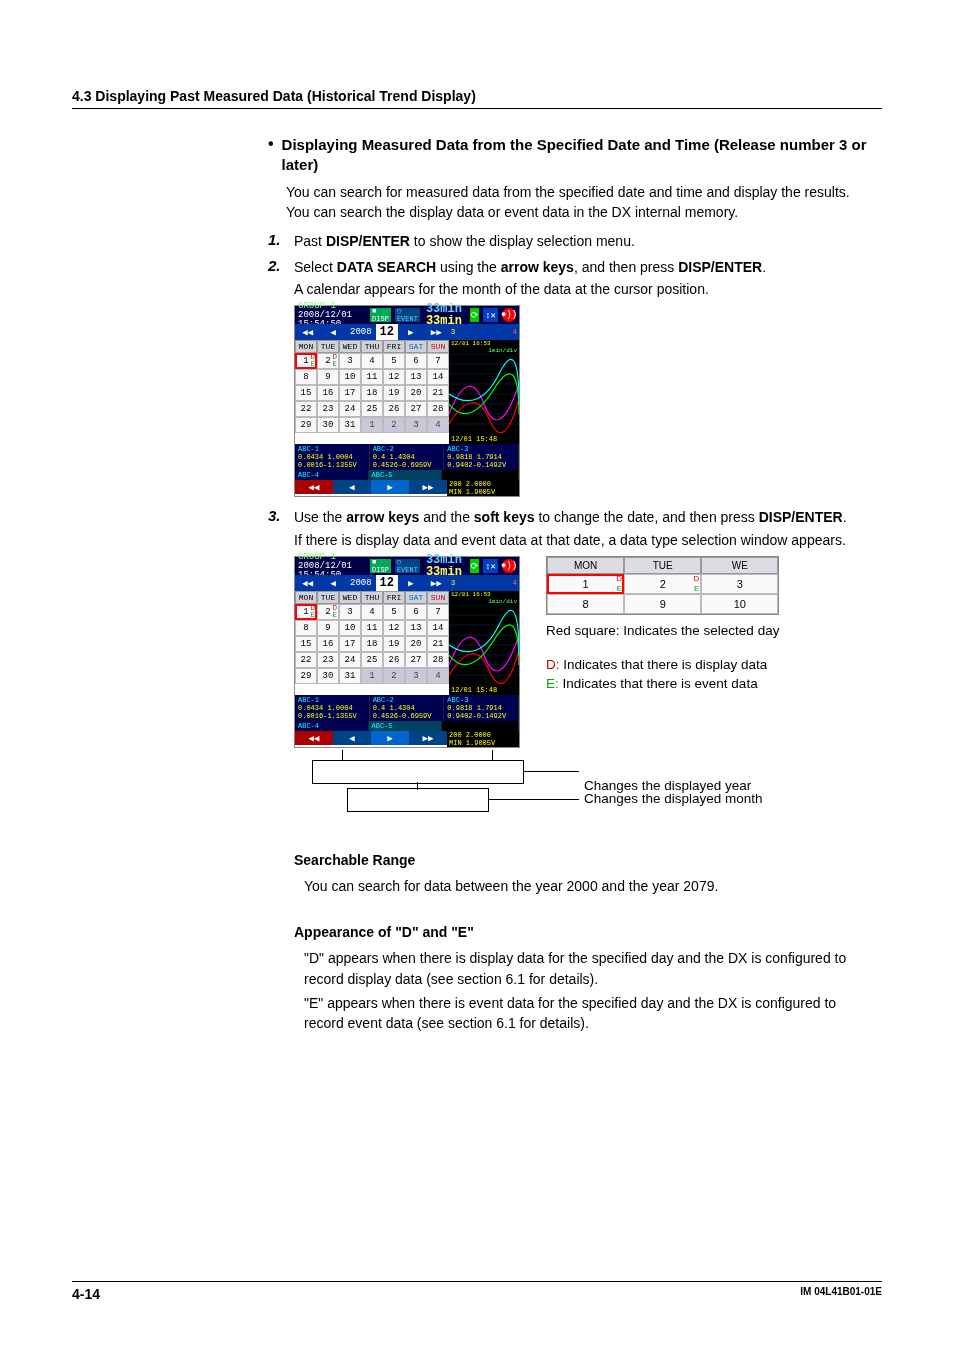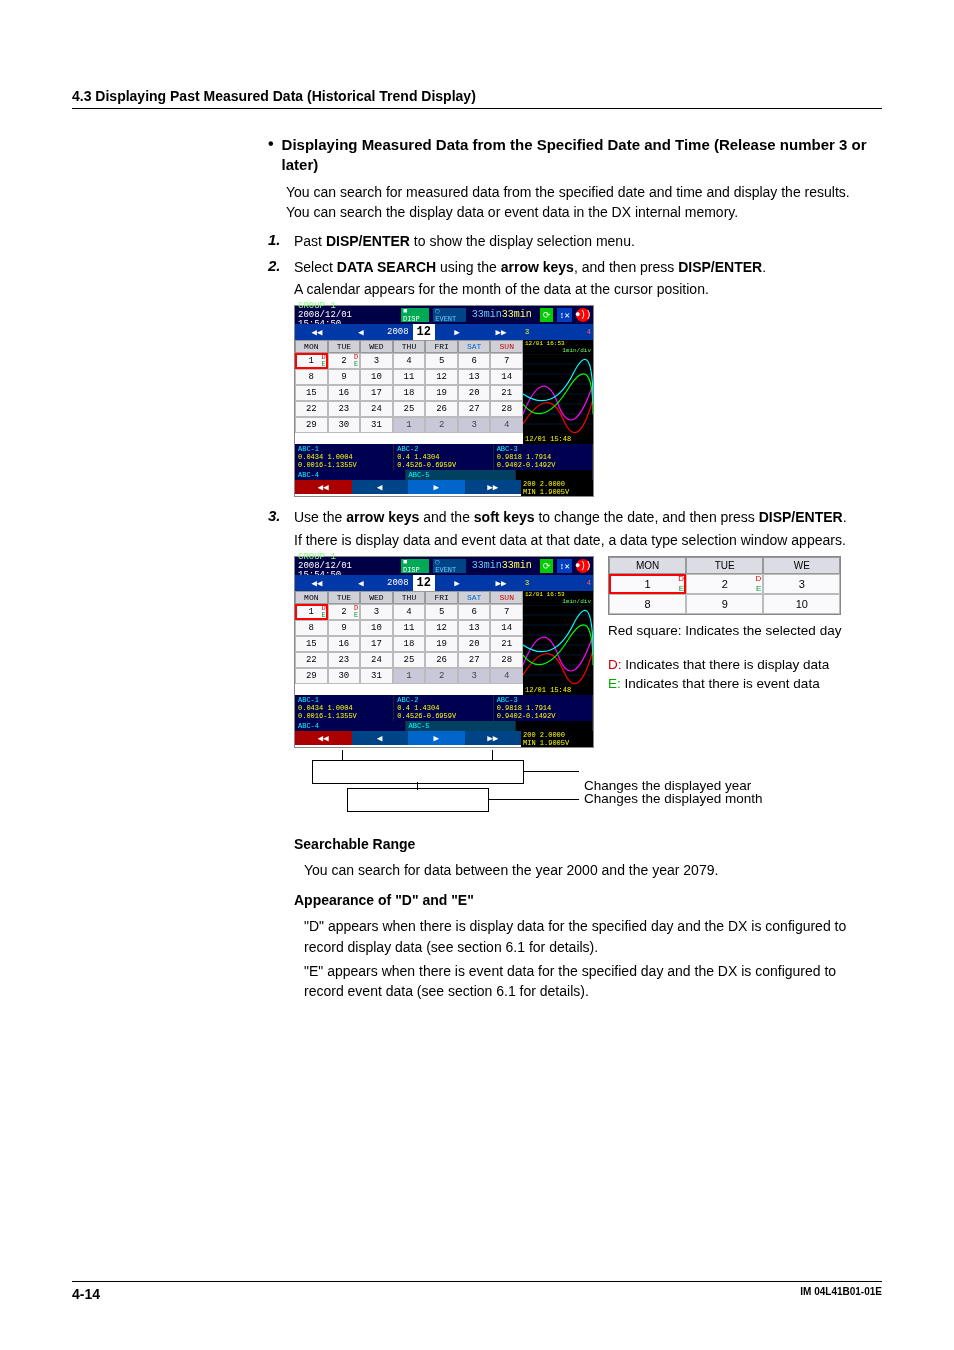--- a/index.html
+++ b/index.html
@@ -29,36 +29,36 @@
   .step { display:flex; align-items:flex-start; margin: 6px 0; }
   .step-num { font-style: italic; font-weight: bold; font-size: 15px; width: 26px; flex:0 0 26px; }
   .step-num::after { content:"."; }
   .step-body { flex:1; font-size:14px; line-height:1.45; }
   .bold { font-weight: bold; text-align: center; }
   .fig-wrap { margin: 4px 0 10px 26px; }
   .fig-wrap2 { margin: 4px 0 4px 26px; display:flex; align-items:flex-start; gap:14px;}
 
   
   .display {
-    width: 300px;
+    width: 226px;
     border: 1px solid #888;
     font-family: "Courier New", monospace;
     font-size: 9px;
     background:#fff;
     box-sizing:border-box;
   }
   .disp-top { background:#000046; color:#fff; display:flex; align-items:center; height:18px; padding:0 3px; gap:4px;}
   .disp-top .grp { color:#7fff7f; font-size:9px; line-height:1;}
   .disp-top .date { color:#fff; font-size:9px;}
   .disp-top .ico { display:inline-flex; align-items:center; justify-content:center; height:14px; font-size:9px;}
   .ico-green { background:#0c0; color:#fff; width:14px;}
   .ico-bluebox { background:#0040c0; color:#fff; padding:0 2px;}
   .ico-red { background:#f00; color:#fff; width:14px; border-radius:7px;}
   .disp-top .spacer { flex:1;}
-  .mini-labels { display:flex; flex-direction:row; font-size:10px; line-height:1; margin-left:2px;}
+  .mini-labels { display:flex; flex-direction:column; font-size:12px; line-height:1; margin-left:2px;font-weight:bold;}
   .mini-labels span:first-child{color:#6cf;}
   .mini-labels span:last-child{color:#ff6;}
 
   .nav-row { display:flex; height:16px; }
   .nav-btn { flex:1; display:flex; align-items:center; justify-content:center; color:#fff; background:#0038a8;}
   .nav-year { background:#0038a8; color:#fff; padding:0 4px; display:flex; align-items:center; font-size:9px;}
   .nav-month { background:#fff; color:#000; padding:0 4px; display:flex; align-items:center; font-size:12px; font-weight:bold;}
   .mini-chart { width:70px; background:#000; display:flex; flex-direction:column; font-size:7px;}
   .mini-chart-top { background:#0038a8; color:#fff; display:flex; justify-content:space-between; padding:0 2px; height:16px; align-items:center;}
   .mini-chart-top .n{ color:#ff0;}
@@ -100,21 +100,21 @@
   .annot .e { color:#0a0;}
 
   .callout-box { border:1px solid #000; background:#fff;}
   .callouts { position:relative; margin-left:18px; margin-top:6px;}
   .callouts .rects{ position:relative; height:70px; width:220px;}
   .callouts .r1{ position:absolute; left:0; top:6px; width:210px; height:22px; border:1px solid #000;}
   .callouts .r2{ position:absolute; left:35px; top:34px; width:140px; height:22px; border:1px solid #000;}
   .callouts .line{ position:absolute; background:#000;}
   .callout-label { position:absolute; font-size:13.5px; white-space:nowrap;}
 
-  .subhead2 { font-weight:bold; font-size:14px; margin-top:12px;}
+  .subhead2 { font-weight:bold; font-size:14px; margin-top:28px;}
   .indent { margin-left:10px;}
 
   .page-footer {
     position:absolute; bottom:48px; left:72px; right:72px;
     border-top:1px solid #000;
     display:flex; justify-content:space-between;
     font-size:12px; padding-top:4px;
   }
   .page-footer .pn { font-weight:bold; font-size:14px;}
   .page-footer .rn { font-size:10px; font-weight:bold;}

